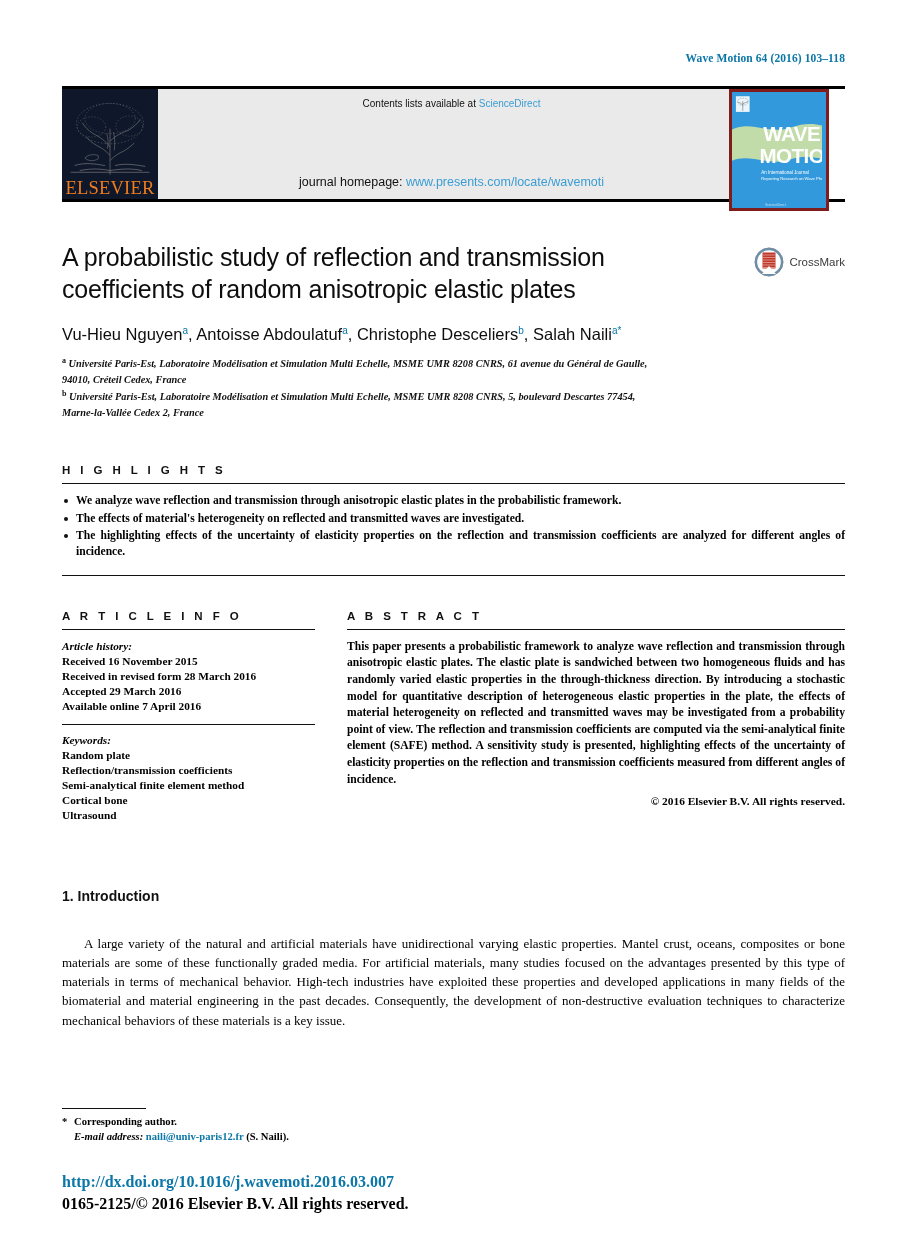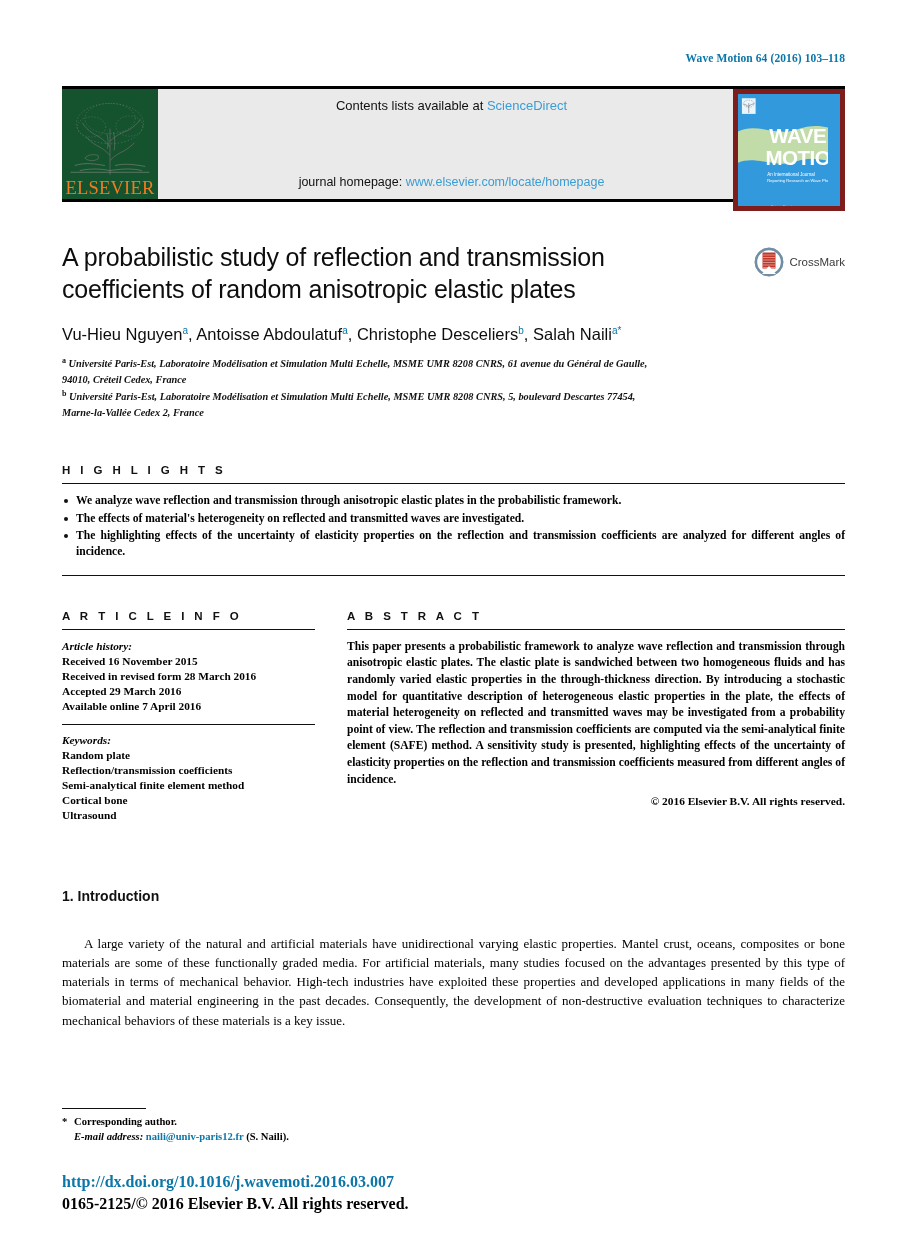--- a/index.html
+++ b/index.html
@@ -51,21 +51,21 @@
   }
   .masthead {
     display: flex;
     align-items: stretch;
     height: 110px;
     width: 683px;
   }
   .elsevier-logo {
     width: 96px;
     flex: 0 0 96px;
-    background: #14532d;
+    background: #0f172a;
     display: flex;
     flex-direction: column;
     align-items: center;
     justify-content: flex-end;
     padding-bottom: 2px;
     box-sizing: border-box;
   }
   .elsevier-tree {
     width: 86px;
     height: 84px;
@@ -83,21 +83,21 @@
     background: #eaeaea;
     display: flex;
     flex-direction: column;
     justify-content: space-between;
     align-items: center;
     padding: 9px 0 10px 0;
     box-sizing: border-box;
   }
   .contents-line {
     font-family: "Liberation Sans", sans-serif;
-    font-size: 13px;
+    font-size: 10px;
     color: #111;
   }
   .contents-line .sd {
     color: #3a9dd4;
   }
   .journal-name {
     font-family: "Liberation Serif", serif;
     font-size: 28px;
     color: #1a1a1a;
     letter-spacing: 0.2px;
@@ -105,25 +105,25 @@
   .homepage-line {
     font-family: "Liberation Sans", sans-serif;
     font-size: 12.5px;
     color: #111;
   }
   .homepage-line .url {
     color: #3a9dd4;
   }
   .cover-thumb {
     position: absolute;
-    right: 0;
+    right: 16px;
     top: 3px;
-    width: 112px;
+    width: 100px;
     height: 122px;
-    border: 5px solid #7f1d1d;
+    border: 3px solid #7f1d1d;
     box-sizing: border-box;
     background: #3399dd;
     overflow: hidden;
   }
 
   
   .title-block {
     margin-top: 40px;
     position: relative;
   }
@@ -348,21 +348,21 @@
             <line x1="3" y1="92" x2="97" y2="92" stroke="#8d8d8d" stroke-width="0.7"></line>
           </svg>
           <div class="elsevier-word">ELSEVIER</div>
         </div>
 
         <div class="masthead-center">
           <div class="contents-line">
             <span>Contents lists available at </span><span class="sd">ScienceDirect</span>
           </div>
           <div class="homepage-line">
-            <span>journal homepage: </span><span class="url">www.elsevier.com/locate/homepage</span>
+            <span>journal homepage: </span><span class="url">www.presents.com/locate/wavemoti</span>
           </div>
         </div>
       </div>
 
       <div class="rule-thick-bottom"></div>
 
       <div class="cover-thumb">
         <svg viewBox="0 0 92 122" width="90" height="120">
           <rect x="0" y="0" width="92" height="122" fill="#3399dd"></rect>
           <path d="M0 38 C20 28 38 44 60 36 C74 31 84 32 92 34 L92 68 C82 66 72 64 58 69 C38 76 18 62 0 70 Z" fill="#c9dfa5" opacity="0.95"></path>

